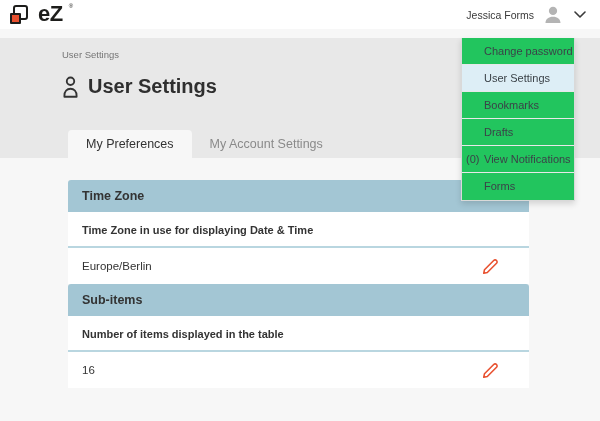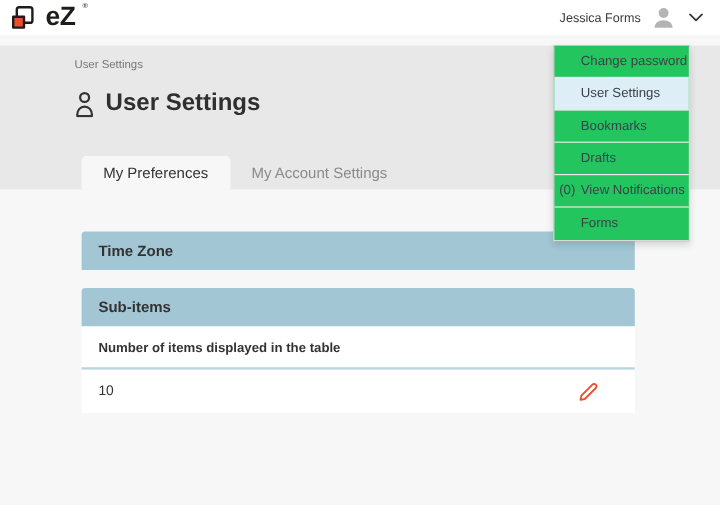--- a/index.html
+++ b/index.html
@@ -47,24 +47,24 @@
   .tabs { position:absolute; bottom:0; left:68px; display:flex; }
   .tab {
     height:28px; line-height:28px; padding:0 18px; font-size:12.5px;
     color:#8a8a8a; cursor:pointer; white-space:nowrap;
   }
   .tab.active { background:#f7f7f7; border-radius:4px 4px 0 0; color:#333; }
 
   
   .content {
     position:absolute; top:158px; left:0; width:600px; height:263px;
-    background:#f7f7f7; padding:35px 0 0 68px;
+    background:#f7f7f7; padding:22px 0 0 68px;
   }
   .card { width:461px; }
-  .card + .card { margin-top:15px; }
+  .card + .card { }
   .card-header {
     height:32px; line-height:32px; background:#a3c6d4;
     border-radius:3px 3px 0 0; padding-left:14px;
     font-size:12.5px; font-weight:700; color:#333;
   }
   .card-body { background:#ffffff; }
   .card-label { padding:12px 14px 10px; font-size:11px; font-weight:700; color:#333; }
   .card-divider { height:2px; background:#b9d6e0; }
   .card-value-row {
     display:flex; align-items:center; justify-content:space-between;
@@ -126,29 +126,41 @@
     <div class="tabs">
       <div class="tab active">My Preferences</div>
       <div class="tab">My Account Settings</div>
     </div>
   </div>
 
   <main class="content">
 
     <section class="card">
       <div class="card-header">Time Zone</div>
+      <div class="card-body">
+        <div class="card-label">Time Zone in use for displaying Date &amp; Time</div>
+        <div class="card-divider"></div>
+        <div class="card-value-row">
+          <span class="card-value">Europe/Berlin</span>
+          <button class="edit-btn">
+            <svg width="17" height="17" viewBox="0 0 24 24" fill="none" stroke="#e8502f" stroke-width="2.2" stroke-linecap="round" stroke-linejoin="round">
+              <path d="M16.5 3.5a2.6 2.6 0 1 1 4 4L7.5 20.5 2.5 21.5l1-5z"></path>
+            </svg>
+          </button>
+        </div>
+      </div>
     </section>
 
     <section class="card">
       <div class="card-header">Sub-items</div>
       <div class="card-body">
         <div class="card-label">Number of items displayed in the table</div>
         <div class="card-divider"></div>
         <div class="card-value-row">
-          <span class="card-value">10</span>
+          <span class="card-value">16</span>
           <button class="edit-btn">
             <svg width="17" height="17" viewBox="0 0 24 24" fill="none" stroke="#e8502f" stroke-width="2.2" stroke-linecap="round" stroke-linejoin="round">
               <path d="M16.5 3.5a2.6 2.6 0 1 1 4 4L7.5 20.5 2.5 21.5l1-5z"></path>
             </svg>
           </button>
         </div>
       </div>
     </section>
 
   </main>

